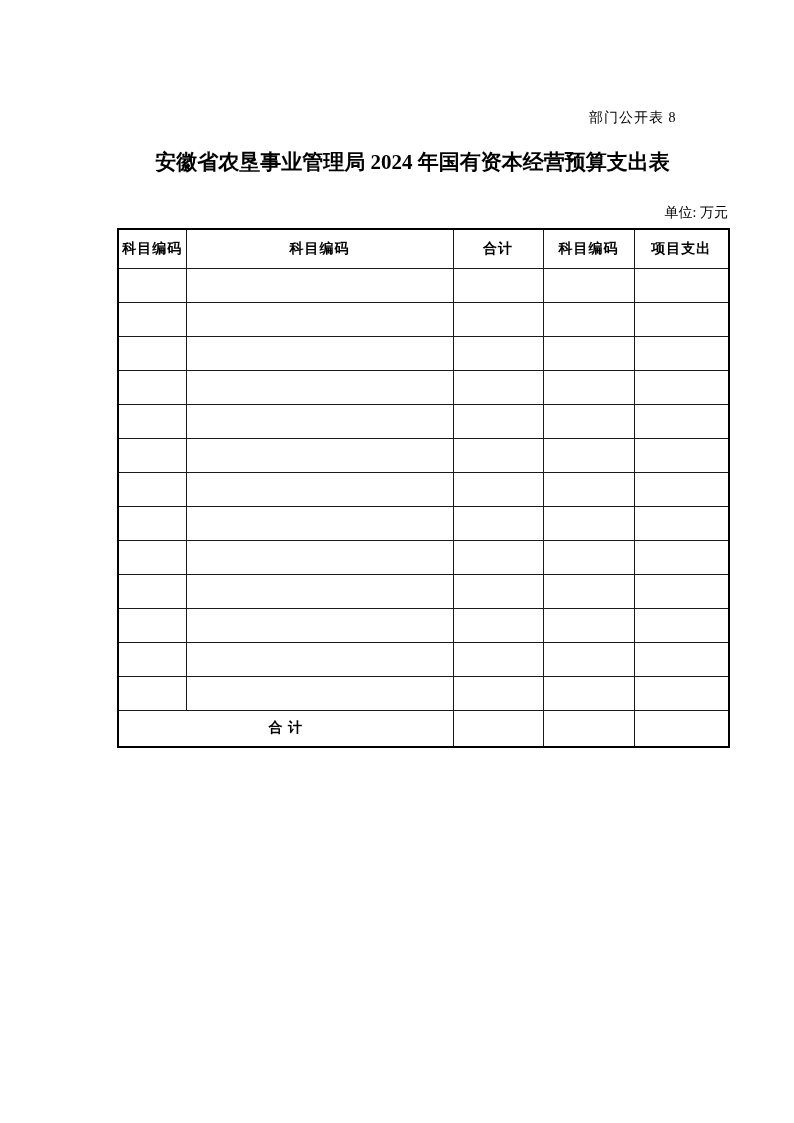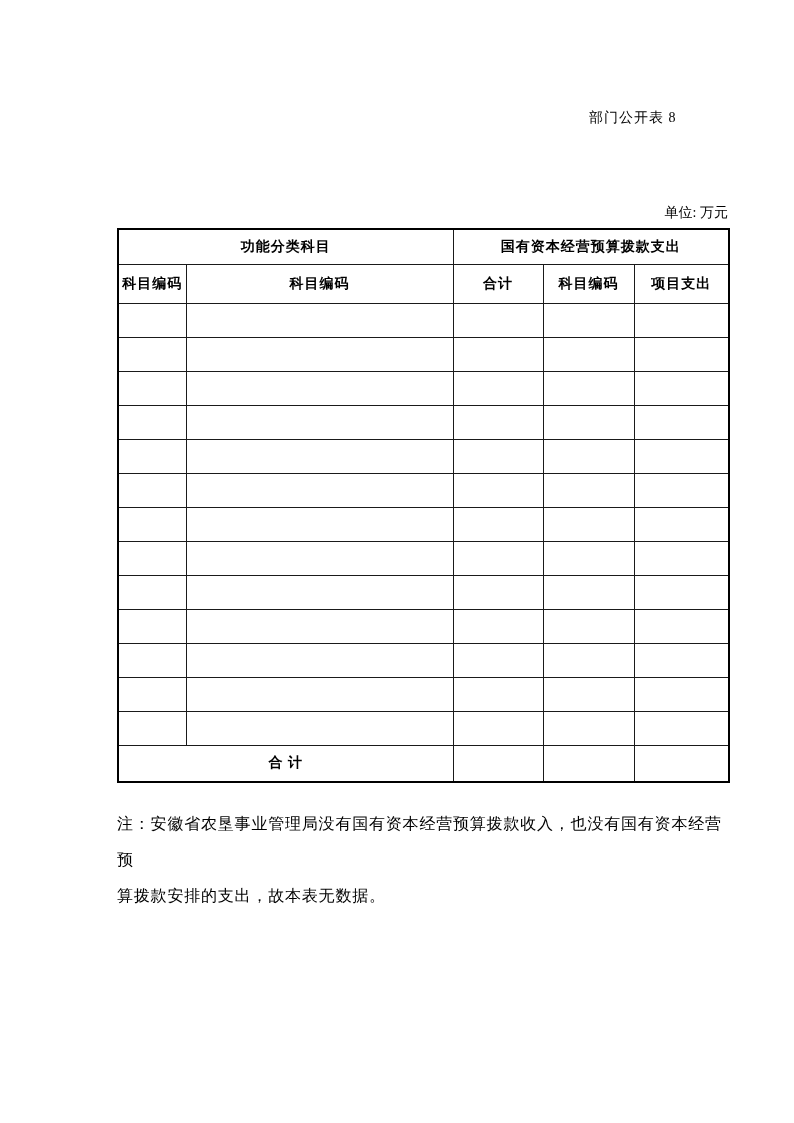--- a/index.html
+++ b/index.html
@@ -76,36 +76,33 @@
     white-space: nowrap;
   }
 </style>
 </head>
 <body>
 
 <div class="page">
 
   <div class="corner-label">部门公开表 8</div>
 
+  <h1 class="doc-title">安徽省农垦事业管理局 2024 年国有资本经营预算支出表</h1>
 
   <div class="unit-label">单位: 万元</div>
 
   <table class="budget-table">
     <colgroup>
       <col style="width:68px">
       <col style="width:267px">
       <col style="width:90px">
       <col style="width:91px">
       <col style="width:95px">
     </colgroup>
     <thead>
-      <tr class="header-group-row">
-        <th colspan="2">功能分类科目</th>
-        <th colspan="3">国有资本经营预算拨款支出</th>
-      </tr>
       <tr class="header-cols-row">
         <th>科目编码</th>
         <th>科目编码</th>
         <th>合计</th>
         <th>科目编码</th>
         <th>项目支出</th>
       </tr>
     </thead>
     <tbody id="empty-rows">
         <tr class="body-row">
@@ -203,20 +200,16 @@
     <tfoot>
       <tr class="total-row">
         <td colspan="2">合 计</td>
         <td></td>
         <td></td>
         <td></td>
       </tr>
     </tfoot>
   </table>
 
-  <div class="note-block">
-    <div>注：安徽省农垦事业管理局没有国有资本经营预算拨款收入，也没有国有资本经营预</div>
-    <div>算拨款安排的支出，故本表无数据。</div>
-  </div>
 
   <div class="page-number">- 18 -</div>
 
 </div>
 
 </body></html>

